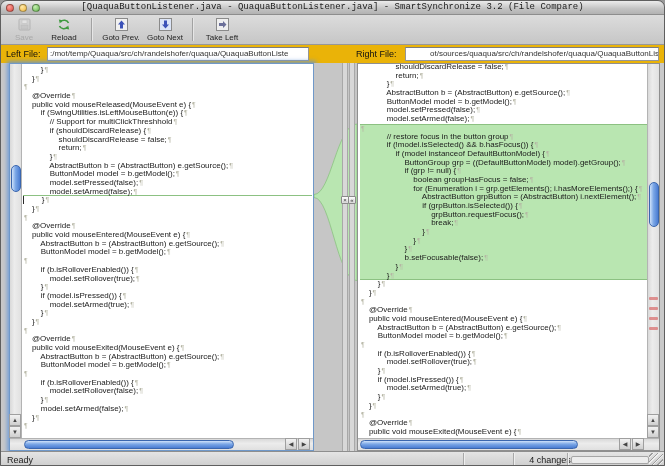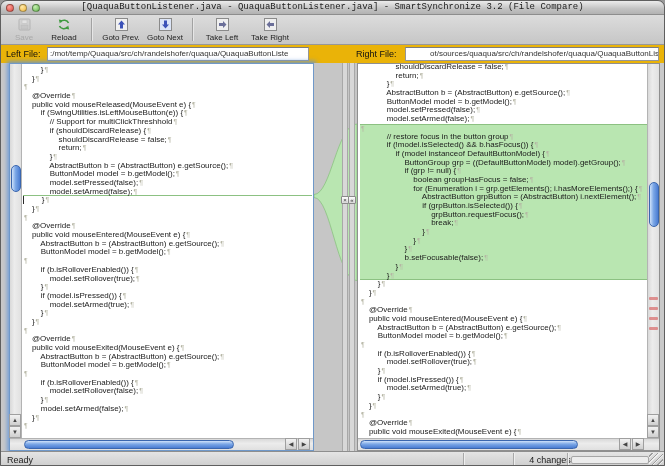--- a/index.html
+++ b/index.html
@@ -145,29 +145,20 @@
     <div class="tb-sep"></div>
     <div class="tb-btn w46">
       <span class="tb-icon">
         <svg width="13" height="13">
             <rect x=".5" y=".5" width="12" height="12" fill="#efefef" stroke="#8a8a8a"></rect>
             <path d="M3 5 H7 V3 L10.5 6.5 L7 10 V8 H3 Z" fill="#6b6f99"></path>
           </svg>
       </span>
       <span class="tb-label">Take Left</span>
     </div>
-    <div class="tb-btn w50">
-      <span class="tb-icon">
-        <svg width="13" height="13">
-            <rect x=".5" y=".5" width="12" height="12" fill="#efefef" stroke="#8a8a8a"></rect>
-            <path d="M10 5 H6 V3 L2.5 6.5 L6 10 V8 H10 Z" fill="#6b6f99"></path>
-          </svg>
-      </span>
-      <span class="tb-label">Take Right</span>
-    </div>
   </div>
 
   <div class="filebar">
     <span class="file-label" id="leftFileLabel">Left File:</span>
     <div class="file-field" id="leftFileField">:/mot/temp/Quaqua/src/ch/randelshofer/quaqua/QuaquaButtonListe</div>
     <span class="file-label" id="rightFileLabel">Right File:</span>
     <div class="file-field" id="rightFileField">ot/sources/quaqua/src/ch/randelshofer/quaqua/QuaquaButtonListe</div>
   </div>
 
   <div class="main">

